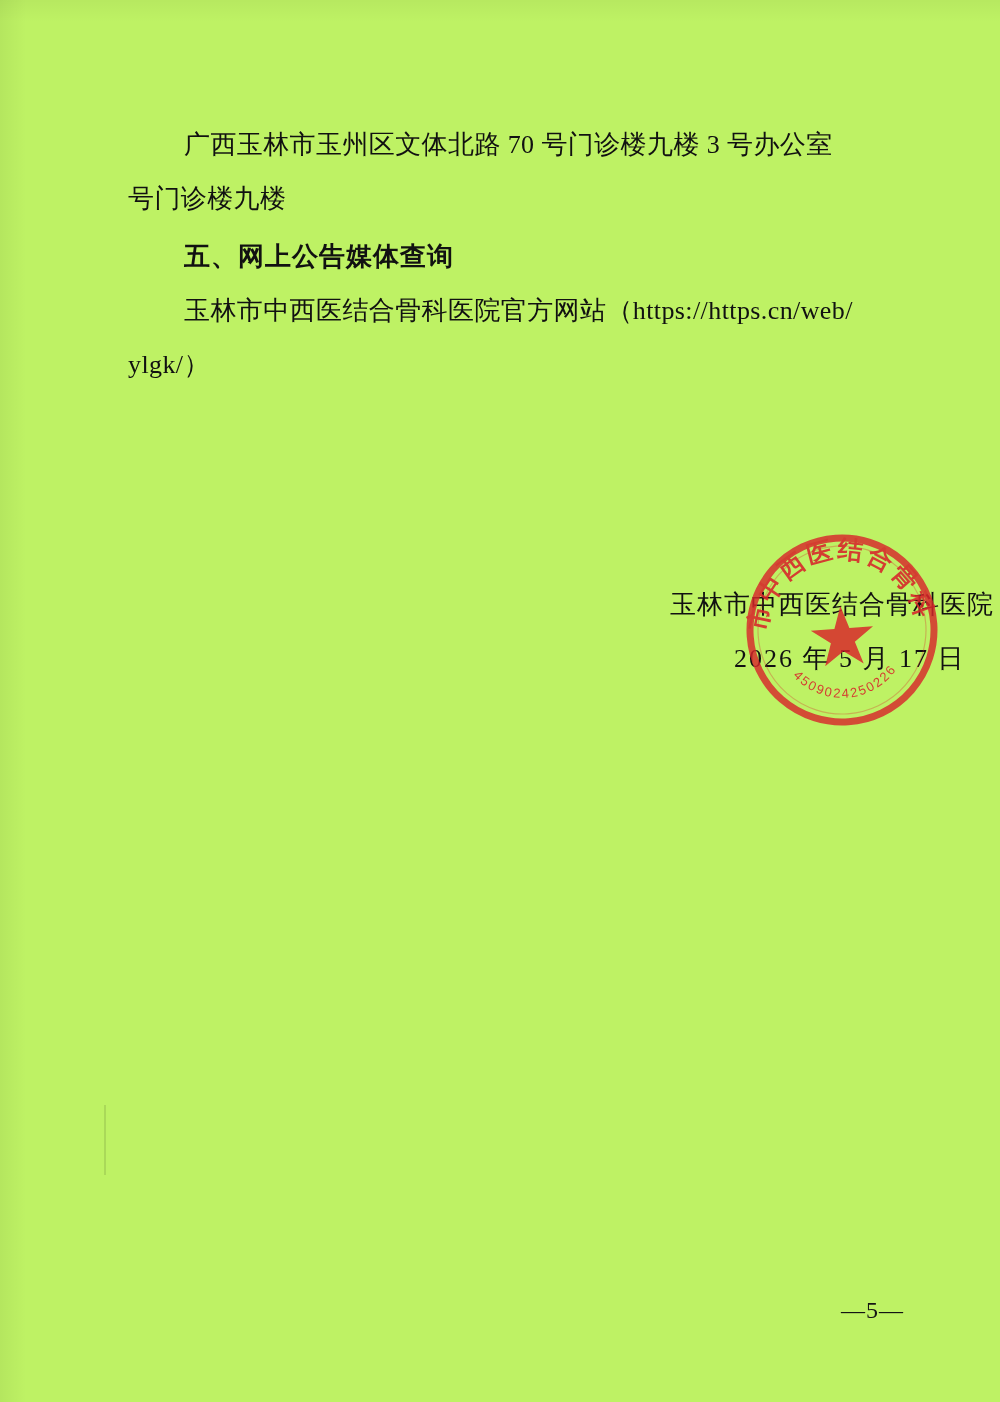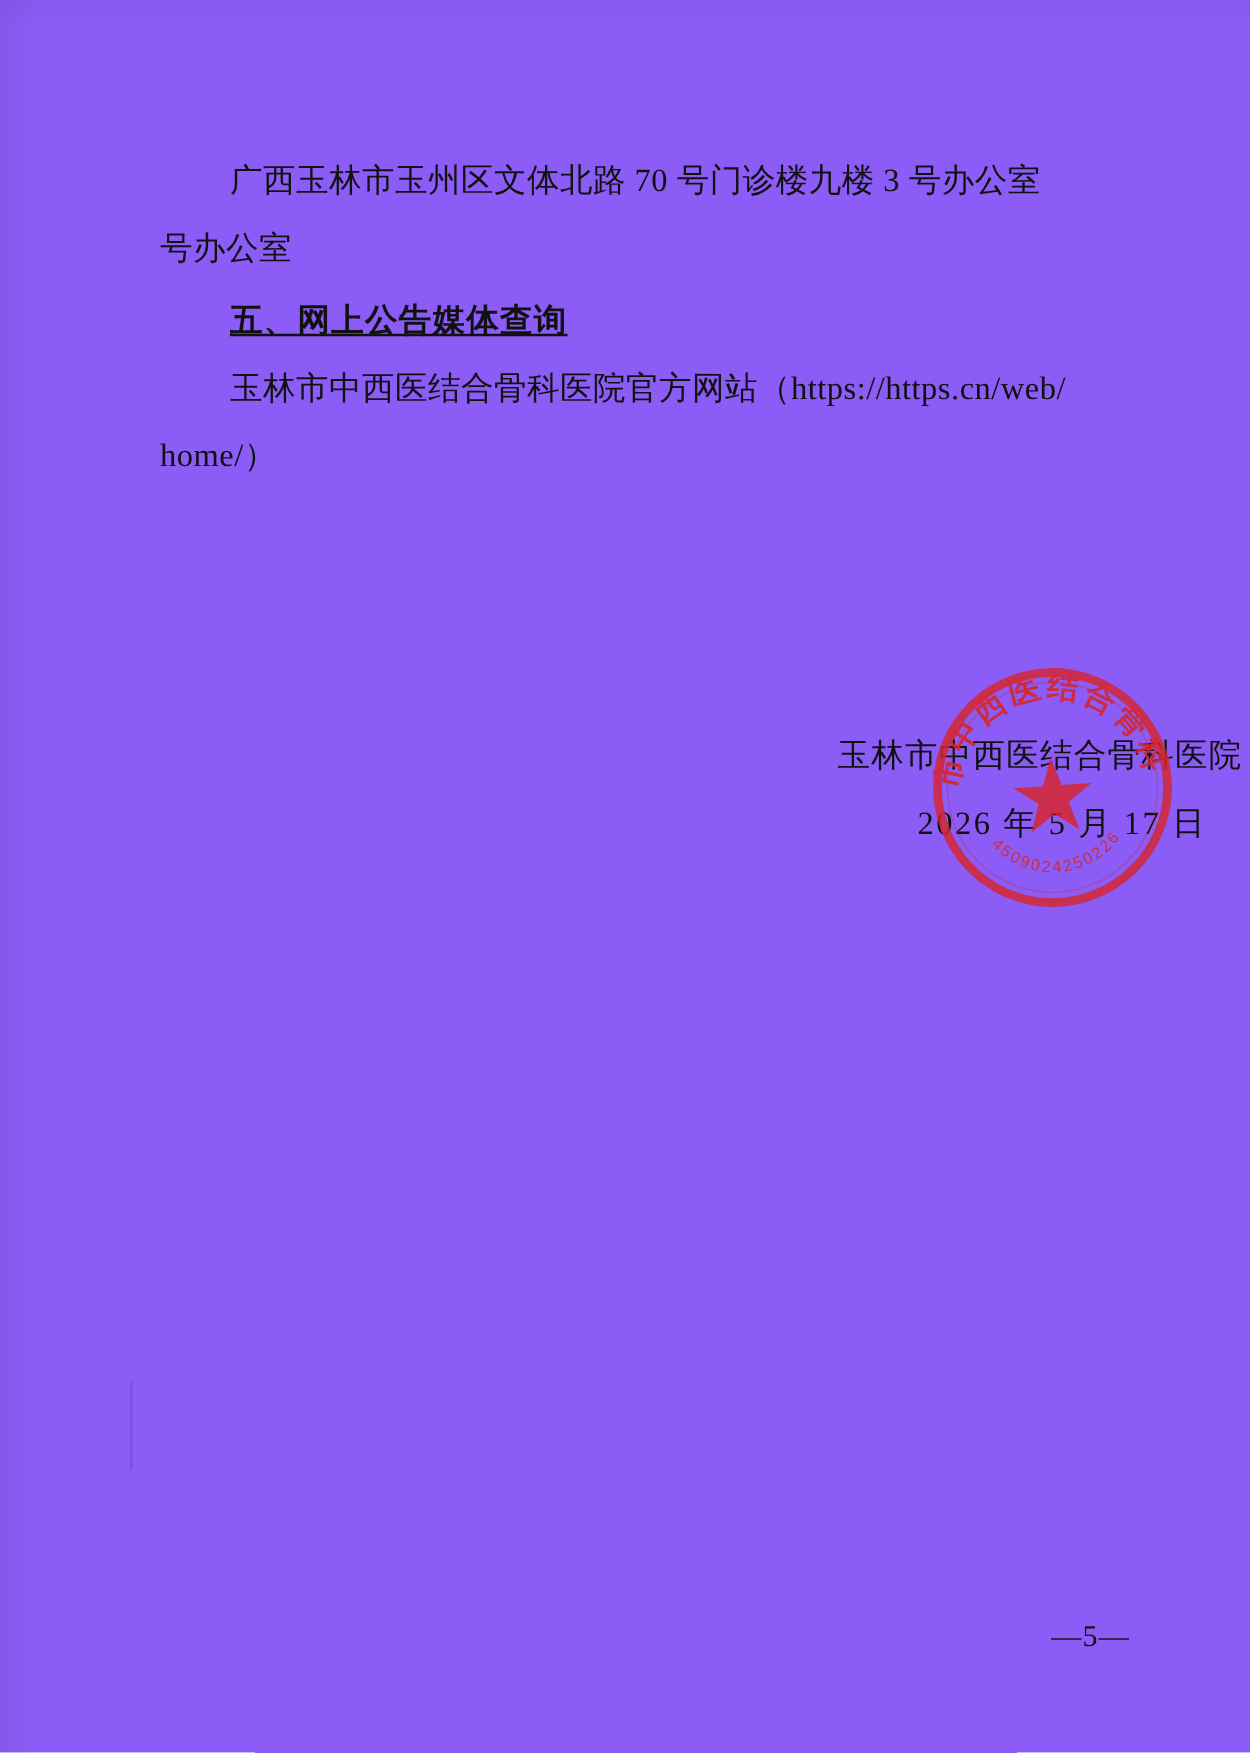--- a/index.html
+++ b/index.html
@@ -12,21 +12,21 @@
     height: 1402px;
     position: relative;
     font-family: "Liberation Serif", "DejaVu Serif", serif;
     color: #111111;
     overflow: hidden;
   }
 
   .page {
     position: absolute;
     inset: 0;
-    background: #8b5cf6;
+    background: #bef264;
   }
 
   
   .scan-edge-left {
     position: absolute;
     left: 0; top: 0; bottom: 0; width: 26px;
     background: linear-gradient(to right, rgba(0,0,0,0.05), rgba(0,0,0,0));
     pointer-events: none;
   }
   .scan-edge-top {
@@ -62,21 +62,20 @@
   .indent {
     text-indent: 56px;
   }
   .heading {
     font-size: 26px;
     line-height: 54px;
     font-weight: bold;
     text-indent: 56px;
     margin: 0;
     letter-spacing: 1px;
-    text-decoration: underline;
   }
 
   .block-gap-1 { height: 4px; }
 
   
   .sign-area {
     position: absolute;
     left: 520px;
     top: 460px;
     width: 400px;
@@ -120,28 +119,28 @@
 
 <div class="page">
 
   <div class="scan-edge-left"></div>
   <div class="scan-edge-top"></div>
   <div class="scan-mark"></div>
 
   <div class="content">
 
     <p class="para indent">广西玉林市玉州区文体北路 70 号门诊楼九楼 3 号办公室</p>
-    <p class="para">号办公室</p>
+    <p class="para">号门诊楼九楼</p>
 
     <div class="block-gap-1"></div>
 
     <p class="heading">五、网上公告媒体查询</p>
 
     <p class="para indent">玉林市中西医结合骨科医院官方网站（https://https.cn/web/</p>
-    <p class="para">home/）</p>
+    <p class="para">ylgk/）</p>
 
     <div class="sign-area">
       <div class="sign-line org">玉林市中西医结合骨科医院</div>
       <div class="sign-line date">2026 年 5 月 17 日</div>
     </div>
 
     <svg class="stamp" viewBox="0 0 200 200">
       <circle cx="100" cy="100" r="92" fill="none" stroke="#d8252a" stroke-width="7" opacity="0.92"></circle>
       <circle cx="100" cy="100" r="84" fill="none" stroke="#d8252a" stroke-width="1.2" opacity="0.35"></circle>
       <path id="seal-arc-top" d="M 24 104 A 76 76 0 0 1 176 104" fill="none"></path>

